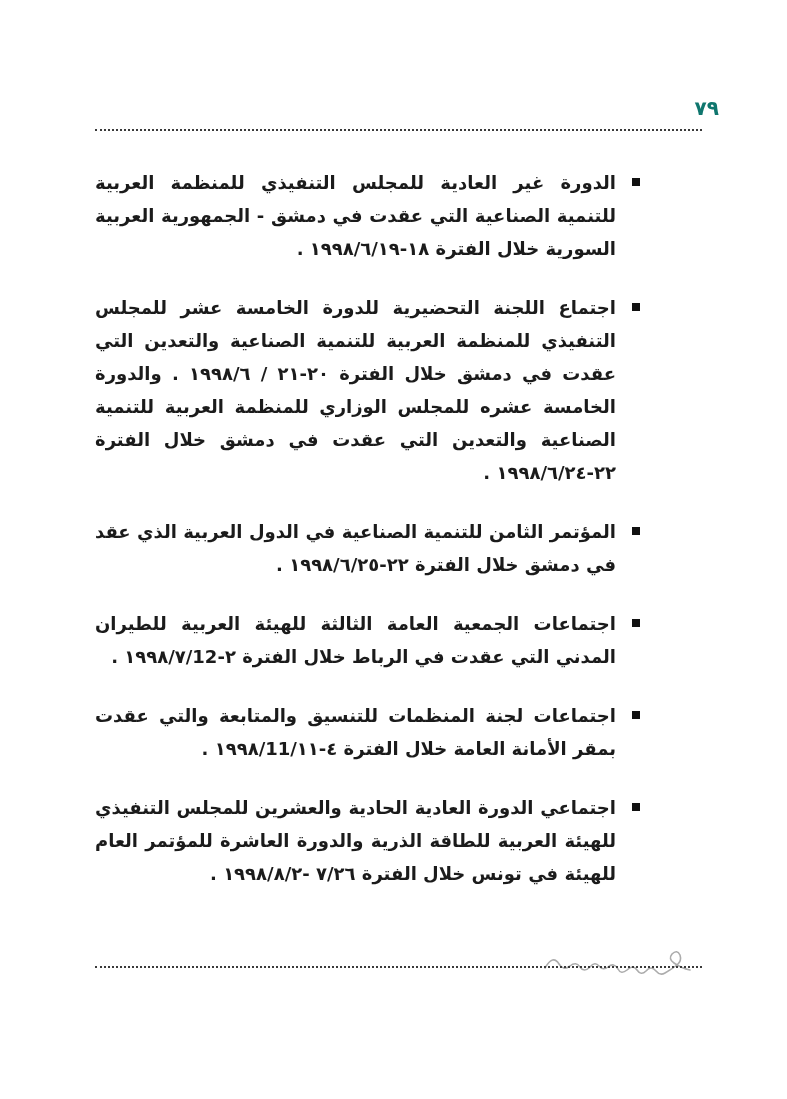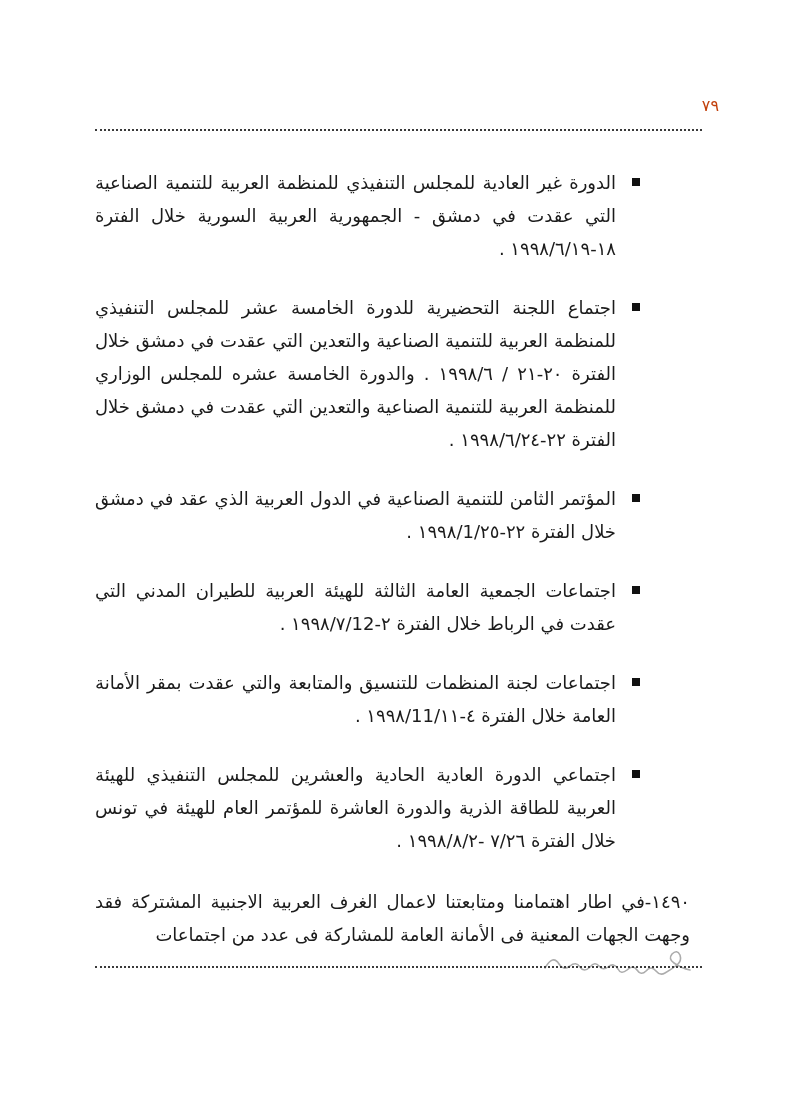--- a/index.html
+++ b/index.html
@@ -13,43 +13,43 @@
     height: 1099px;
     background: #ffffff;
     overflow: hidden;
     font-family: "DejaVu Sans", sans-serif;
     color: #1b1b1b;
   }
   .page-number {
     position: absolute;
     top: 96px;
     right: 68px;
-    font-size: 16px;
-    font-weight: normal;
-    color: #c2410c;
+    font-size: 20px;
+    font-weight: bold;
+    color: #0f766e;
     direction: rtl;
   }
   .rule {
     position: absolute;
     left: 95px;
     right: 85px;
     height: 0;
     border-top: 2px dotted #3a3a3a;
   }
   .top-rule { top: 129px; }
   .bottom-rule { top: 966px; }
   .content {
     position: absolute;
     top: 166px;
     right: 97px;
     left: 95px;
     direction: rtl;
     text-align: justify;
     font-size: 18px;
-    font-weight: normal;
+    font-weight: bold;
     line-height: 33px;
     color: #1b1b1b;
   }
   ul.bullets {
     list-style: none;
     margin: 0 50px 0 0;
     padding: 0;
   }
   ul.bullets li {
     position: relative;
@@ -90,37 +90,36 @@
       <li>
         <span class="bullet-square"></span>
         <span>الدورة غير العادية للمجلس التنفيذي للمنظمة العربية للتنمية الصناعية التي عقدت في دمشق - الجمهورية العربية السورية خلال الفترة ١٨-١٩٩٨/٦/١٩ .</span>
       </li>
       <li>
         <span class="bullet-square"></span>
         <span>اجتماع اللجنة التحضيرية للدورة الخامسة عشر للمجلس التنفيذي للمنظمة العربية للتنمية الصناعية والتعدين التي عقدت في دمشق خلال الفترة ٢٠-٢١ / ١٩٩٨/٦ . والدورة الخامسة عشره للمجلس الوزاري للمنظمة العربية للتنمية الصناعية والتعدين التي عقدت في دمشق خلال الفترة ٢٢-١٩٩٨/٦/٢٤ .</span>
       </li>
       <li>
         <span class="bullet-square"></span>
-        <span>المؤتمر الثامن للتنمية الصناعية في الدول العربية الذي عقد في دمشق خلال الفترة ٢٢-١٩٩٨/1/٢٥ .</span>
+        <span>المؤتمر الثامن للتنمية الصناعية في الدول العربية الذي عقد في دمشق خلال الفترة ٢٢-١٩٩٨/٦/٢٥ .</span>
       </li>
       <li>
         <span class="bullet-square"></span>
         <span>اجتماعات الجمعية العامة الثالثة للهيئة العربية للطيران المدني التي عقدت في الرباط خلال الفترة ٢-١٩٩٨/٧/12 .</span>
       </li>
       <li>
         <span class="bullet-square"></span>
         <span>اجتماعات لجنة المنظمات للتنسيق والمتابعة والتي عقدت بمقر الأمانة العامة خلال الفترة ٤-١٩٩٨/11/١١ .</span>
       </li>
       <li>
         <span class="bullet-square"></span>
         <span>اجتماعي الدورة العادية الحادية والعشرين للمجلس التنفيذي للهيئة العربية للطاقة الذرية والدورة العاشرة للمؤتمر العام للهيئة في تونس خلال الفترة ٧/٢٦ -١٩٩٨/٨/٢ .</span>
       </li>
     </ul>
 
-    <p class="numbered">١٤٩٠-في اطار اهتمامنا ومتابعتنا لاعمال الغرف العربية الاجنبية المشتركة فقد وجهت الجهات المعنية فى الأمانة العامة للمشاركة فى عدد من اجتماعات</p>
   </div>
 
   <svg class="handwriting" viewBox="0 0 165 40" xmlns="http://www.w3.org/2000/svg">
     <path d="M5 26 q8 -14 14 -4 q4 7 11 2 q6 -5 10 1 q4 6 10 0 q5 -6 9 -1 q4 5 9 1 q6 -5 10 2 q3 6 9 1 q6 -6 10 0 q4 6 9 1 q5 -6 10 0 q4 5 9 2 q7 -4 12 -8 q5 -4 3 -10 q-3 -6 -8 -1 q-4 5 2 9 q7 5 16 7" fill="none" stroke="#6a6a6a" stroke-width="1.6" stroke-linecap="round"></path>
   </svg>
 
   <div class="rule bottom-rule"></div>
 
 </div>
 

